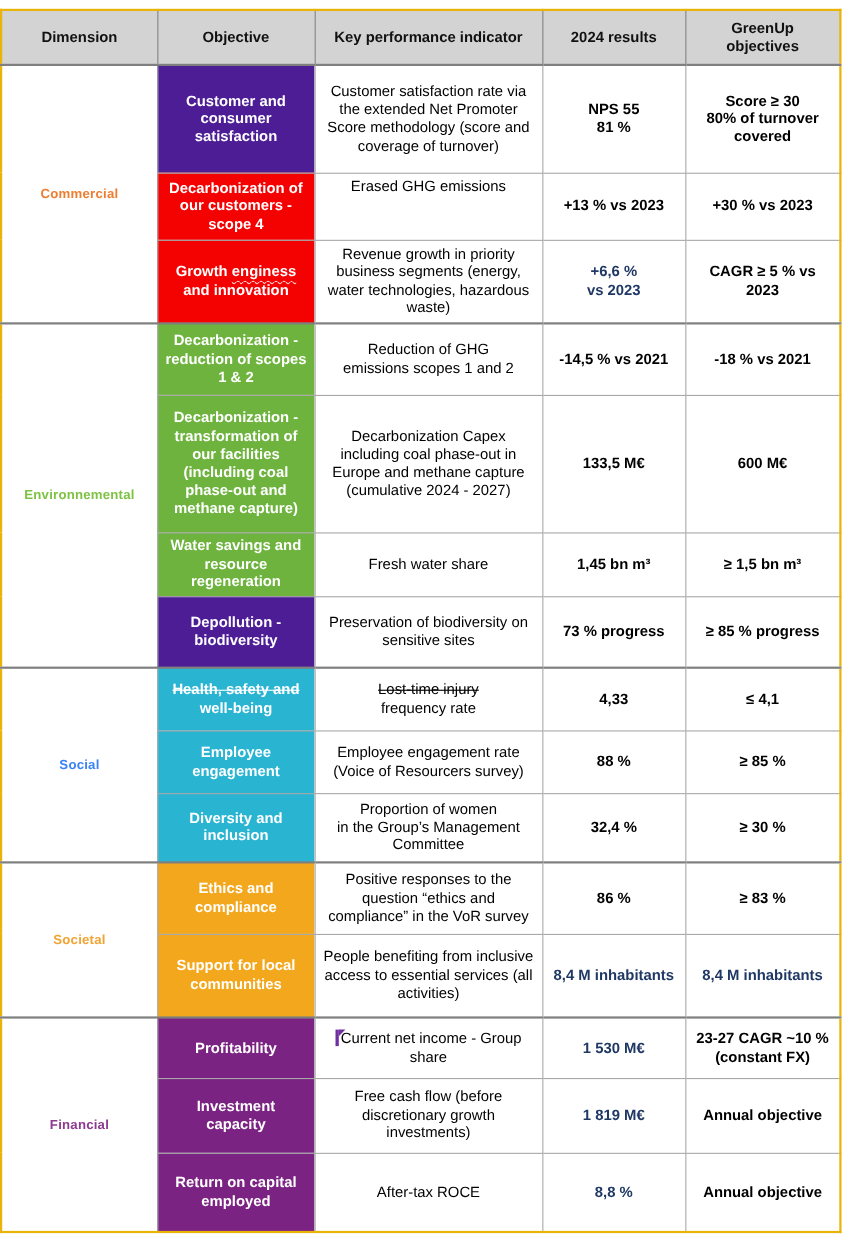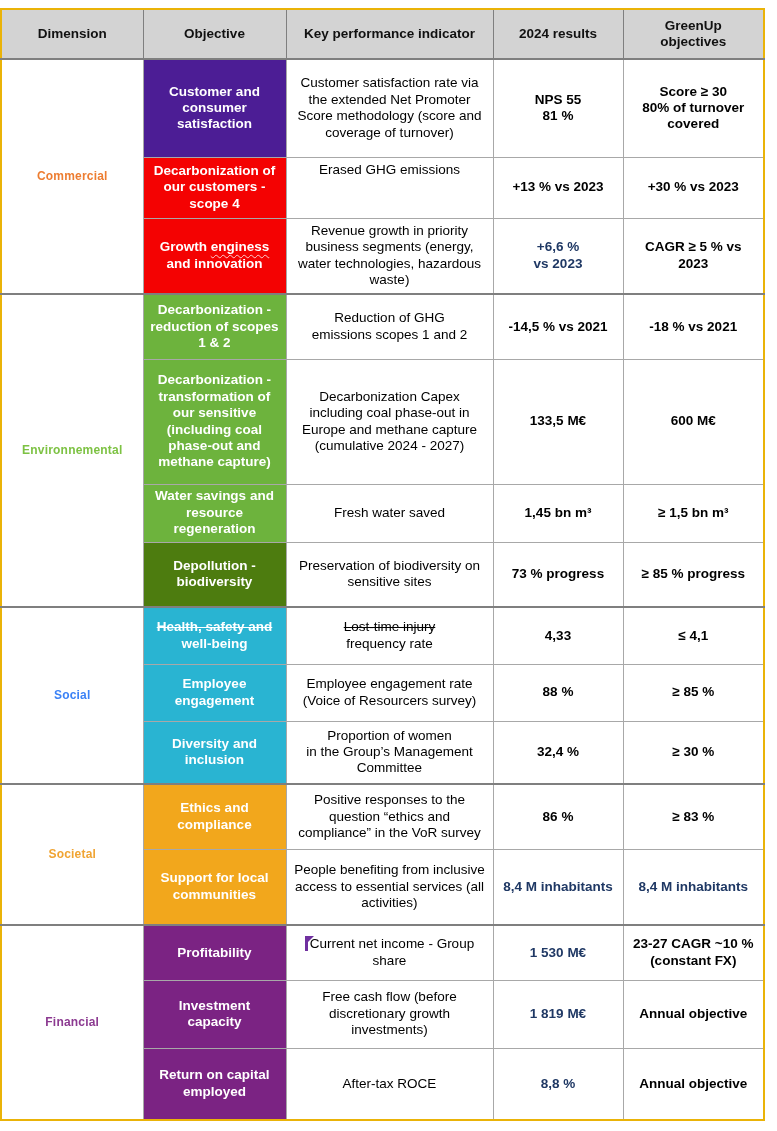--- a/index.html
+++ b/index.html
@@ -86,33 +86,33 @@
           <td class="tgt"><span>CAGR ≥ 5 % vs</span><br><span>2023</span></td>
         </tr>
         <tr class="sec-start" style="height: 65px;">
           <td class="dim" rowspan="4" style="color: rgb(125, 194, 67);">Environnemental</td>
           <td class="obj" style="background: rgb(109, 179, 61);"><span>Decarbonization -</span><br><span>reduction of scopes</span><br><span>1 &amp; 2</span></td>
           <td class="kpi"><span>Reduction of GHG</span><br><span>emissions scopes 1 and 2</span></td>
           <td class="res"><span>-14,5 % vs 2021</span></td>
           <td class="tgt"><span>-18 % vs 2021</span></td>
         </tr>
         <tr style="height: 125px;">
-          <td class="obj" style="background: rgb(109, 179, 61);"><span>Decarbonization -</span><br><span>transformation of</span><br><span>our sensitive</span><br><span>(including coal</span><br><span>phase-out and</span><br><span>methane capture)</span></td>
+          <td class="obj" style="background: rgb(109, 179, 61);"><span>Decarbonization -</span><br><span>transformation of</span><br><span>our facilities</span><br><span>(including coal</span><br><span>phase-out and</span><br><span>methane capture)</span></td>
           <td class="kpi"><span>Decarbonization Capex including coal phase-out in Europe and methane capture (cumulative 2024 - 2027)</span></td>
           <td class="res"><span>133,5 M€</span></td>
           <td class="tgt"><span>600 M€</span></td>
         </tr>
         <tr style="height: 58px;">
           <td class="obj" style="background: rgb(109, 179, 61);"><span>Water savings and</span><br><span>resource</span><br><span>regeneration</span></td>
-          <td class="kpi"><span>Fresh water saved</span></td>
+          <td class="kpi"><span>Fresh water share</span></td>
           <td class="res"><span>1,45 bn m³</span></td>
           <td class="tgt"><span>≥ 1,5 bn m³</span></td>
         </tr>
         <tr style="height: 65px;">
-          <td class="obj" style="background: #4d7c0f;"><span>Depollution -</span><br><span>biodiversity</span></td>
+          <td class="obj" style="background: #4c1d95;"><span>Depollution -</span><br><span>biodiversity</span></td>
           <td class="kpi"><span>Preservation of biodiversity on sensitive sites</span></td>
           <td class="res"><span>73 % progress</span></td>
           <td class="tgt"><span>≥ 85 % progress</span></td>
         </tr>
         <tr class="sec-start" style="height: 57px;">
           <td class="dim" rowspan="3" style="color: #3b82f6; margin-top: 27px;">Social</td>
           <td class="obj" style="background: rgb(41, 180, 210);"><span class="strike">Health, safety and</span><br><span>well-being</span></td>
           <td class="kpi"><span class="strike">Lost-time injury</span><br><span>frequency rate</span></td>
           <td class="res"><span>4,33</span></td>
           <td class="tgt"><span>≤ 4,1</span></td>

